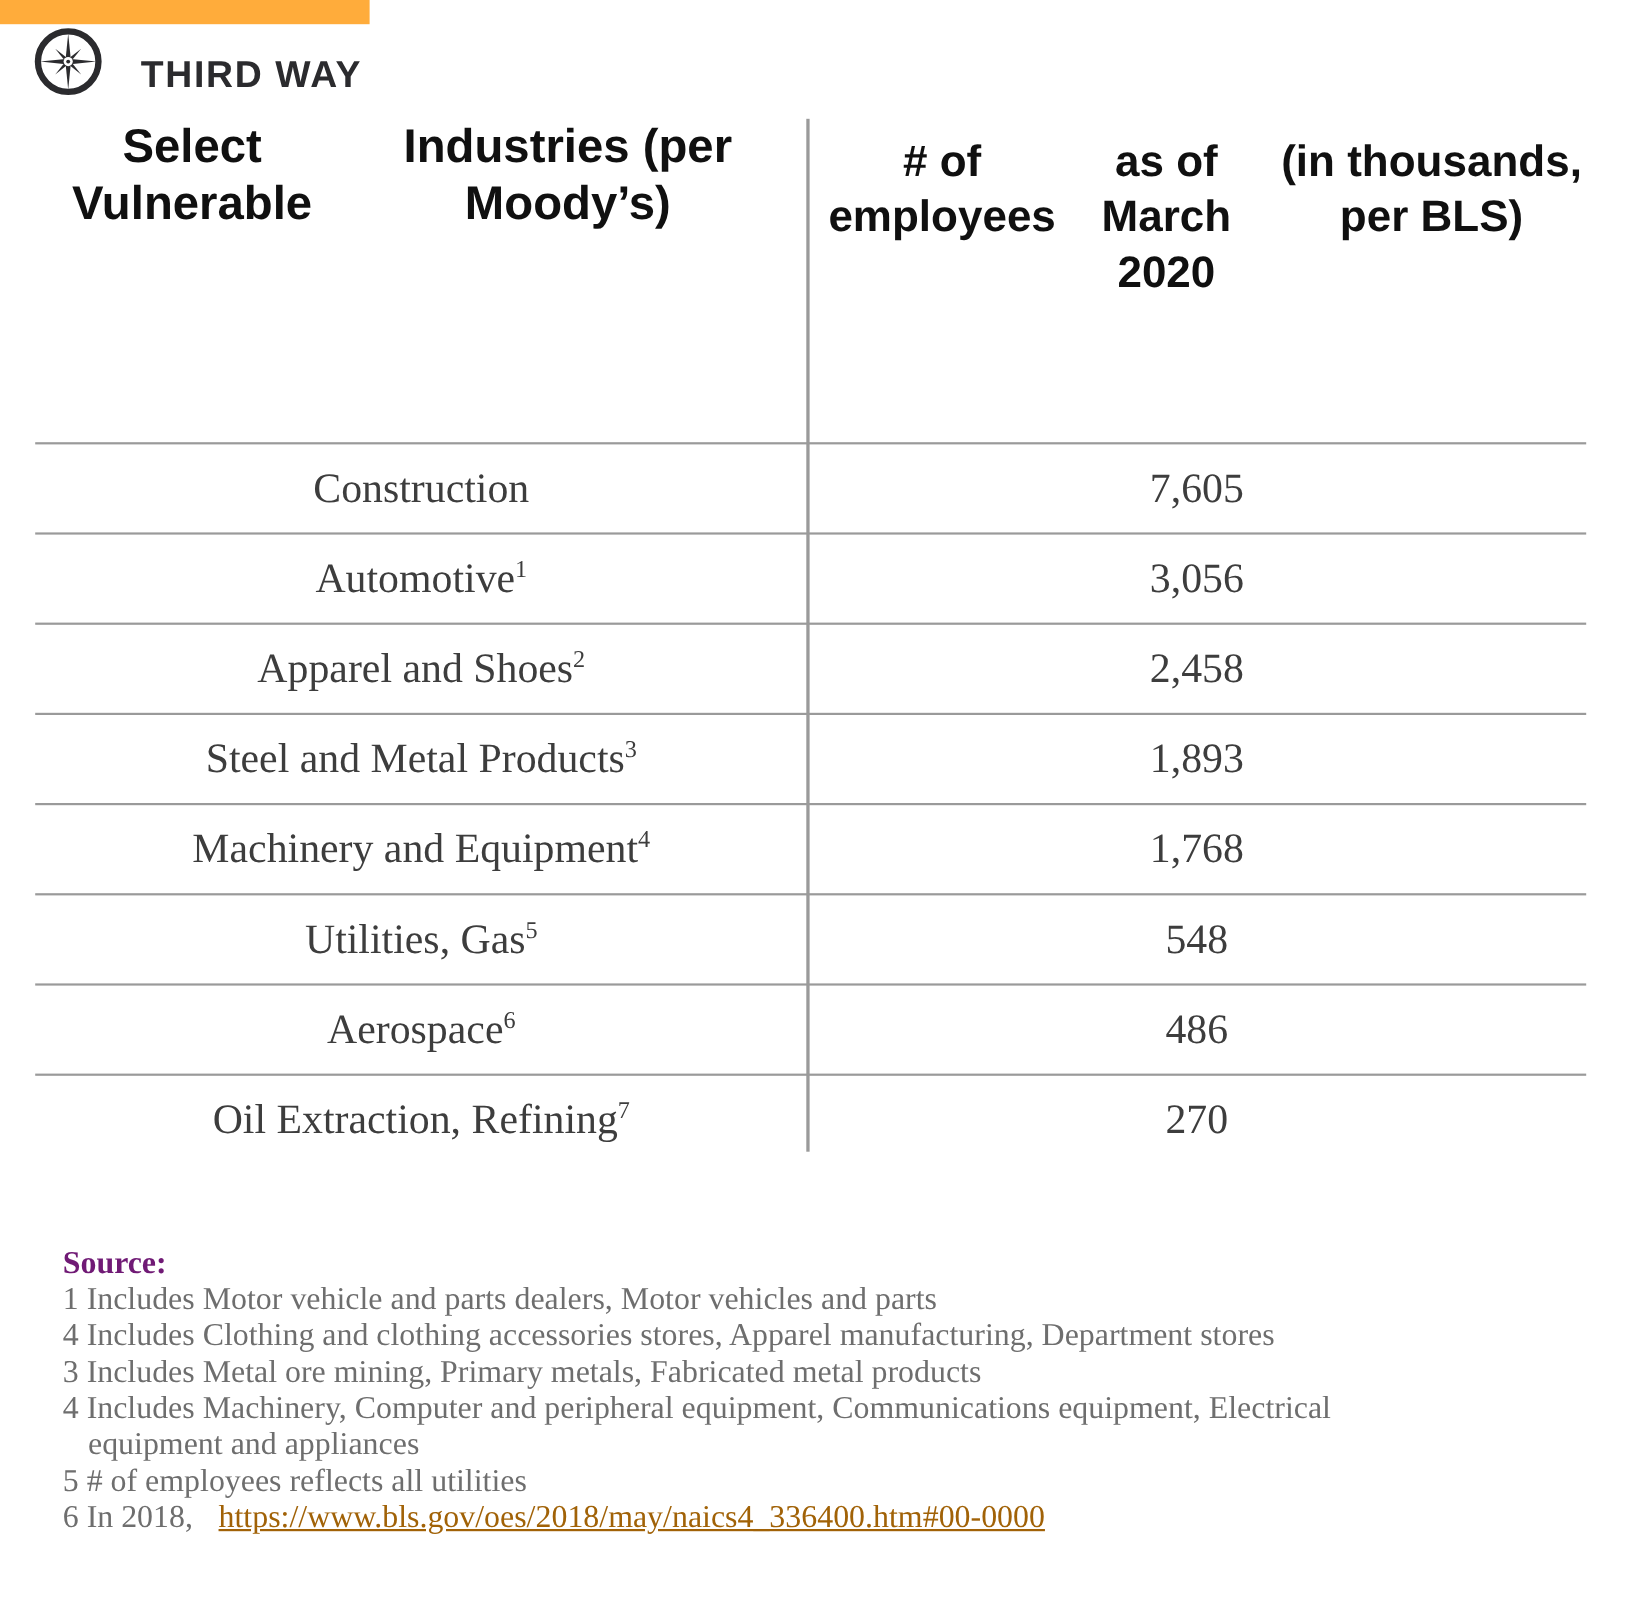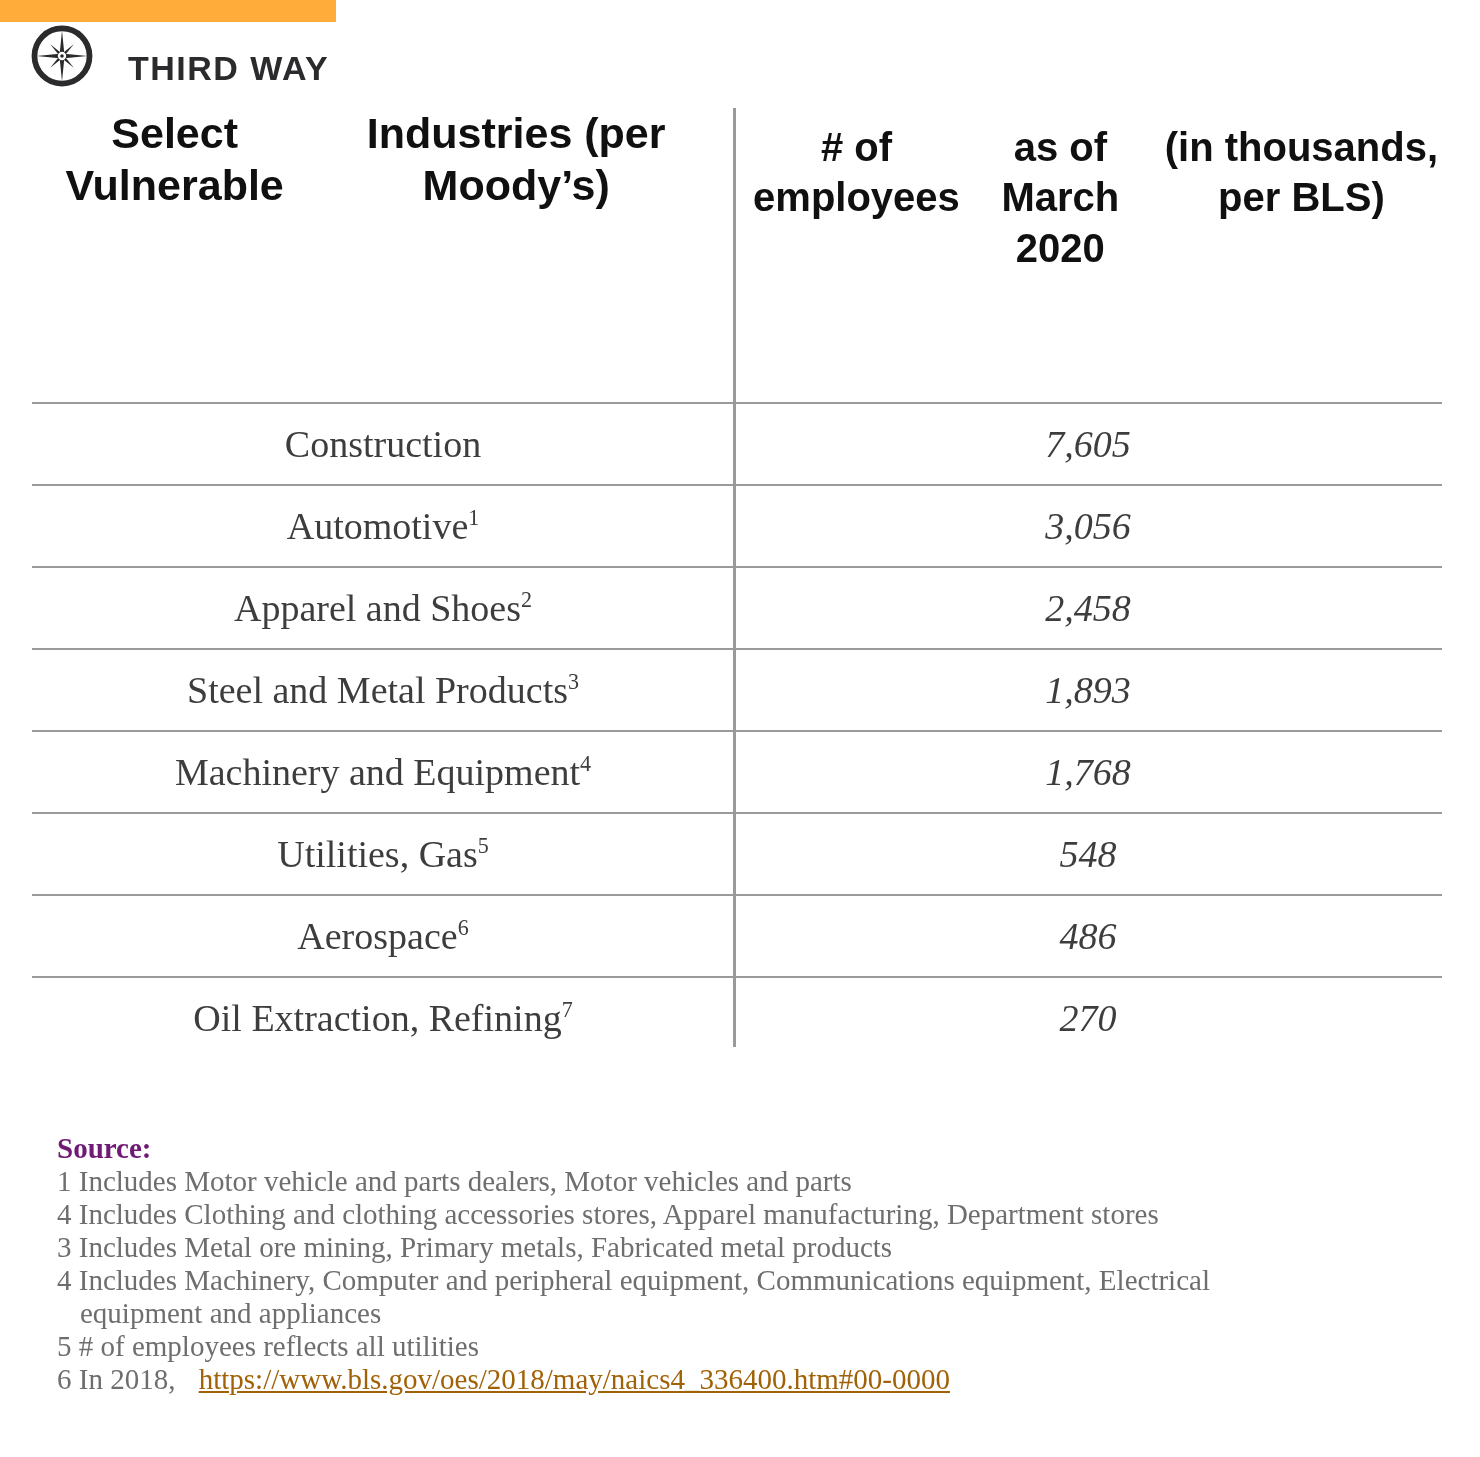--- a/index.html
+++ b/index.html
@@ -72,21 +72,21 @@
     border-top: 2px solid #9A9A9A;
     align-items: center;
   }
   .td {
     text-align: center;
     font-family: "Liberation Serif", serif;
     font-size: 38px;
     color: #3D3D3D;
   }
   .td-left  { width: 702px; }
-  .td-right { width: 708px; font-style: italic; }
+  .td-right { width: 708px; }
   .td sup {
     font-size: 58%;
     vertical-align: super;
     line-height: 0;
   }
 
   
   .sources {
     position: absolute;
     left: 57px; top: 1132px;

